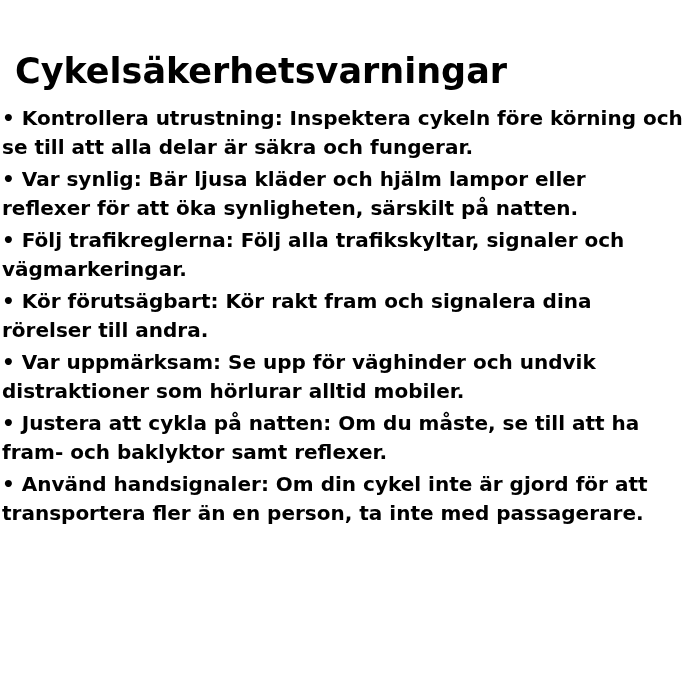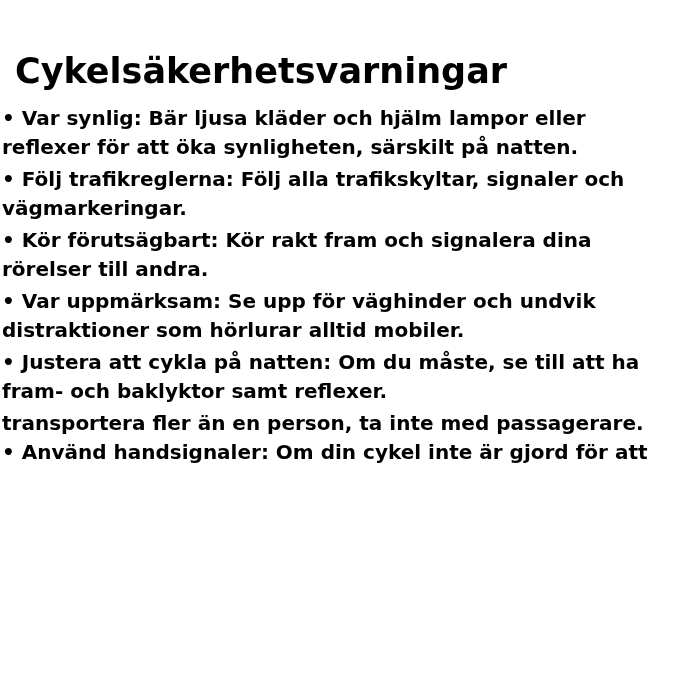--- a/index.html
+++ b/index.html
@@ -43,20 +43,24 @@
 </style>
 </head>
 <body>
 
 <div class="page">
 
   <h1 class="page-title">Cykelsäkerhetsvarningar</h1>
 
 
 
+  <p class="bullet">
+    <span class="line">• Kontrollera utrustning: Inspektera cykeln före körning och</span>
+    <span class="line">se till att alla delar är säkra och fungerar.</span>
+  </p>
 
   <p class="bullet">
     <span class="line">• Var synlig: Bär ljusa kläder och hjälm lampor eller</span>
     <span class="line">reflexer för att öka synligheten, särskilt på natten.</span>
   </p>
 
   <p class="bullet">
     <span class="line">• Följ trafikreglerna: Följ alla trafikskyltar, signaler och</span>
     <span class="line">vägmarkeringar.</span>
   </p>
@@ -70,17 +74,17 @@
     <span class="line">• Var uppmärksam: Se upp för väghinder och undvik</span>
     <span class="line">distraktioner som hörlurar alltid mobiler.</span>
   </p>
 
   <p class="bullet">
     <span class="line">• Justera att cykla på natten: Om du måste, se till att ha</span>
     <span class="line">fram- och baklyktor samt reflexer.</span>
   </p>
 
   <p class="bullet">
+    <span class="line">• Använd handsignaler: Om din cykel inte är gjord för att</span>
     <span class="line">transportera fler än en person, ta inte med passagerare.</span>
-    <span class="line">• Använd handsignaler: Om din cykel inte är gjord för att</span>
   </p>
 
 </div>
 
 </body></html>

